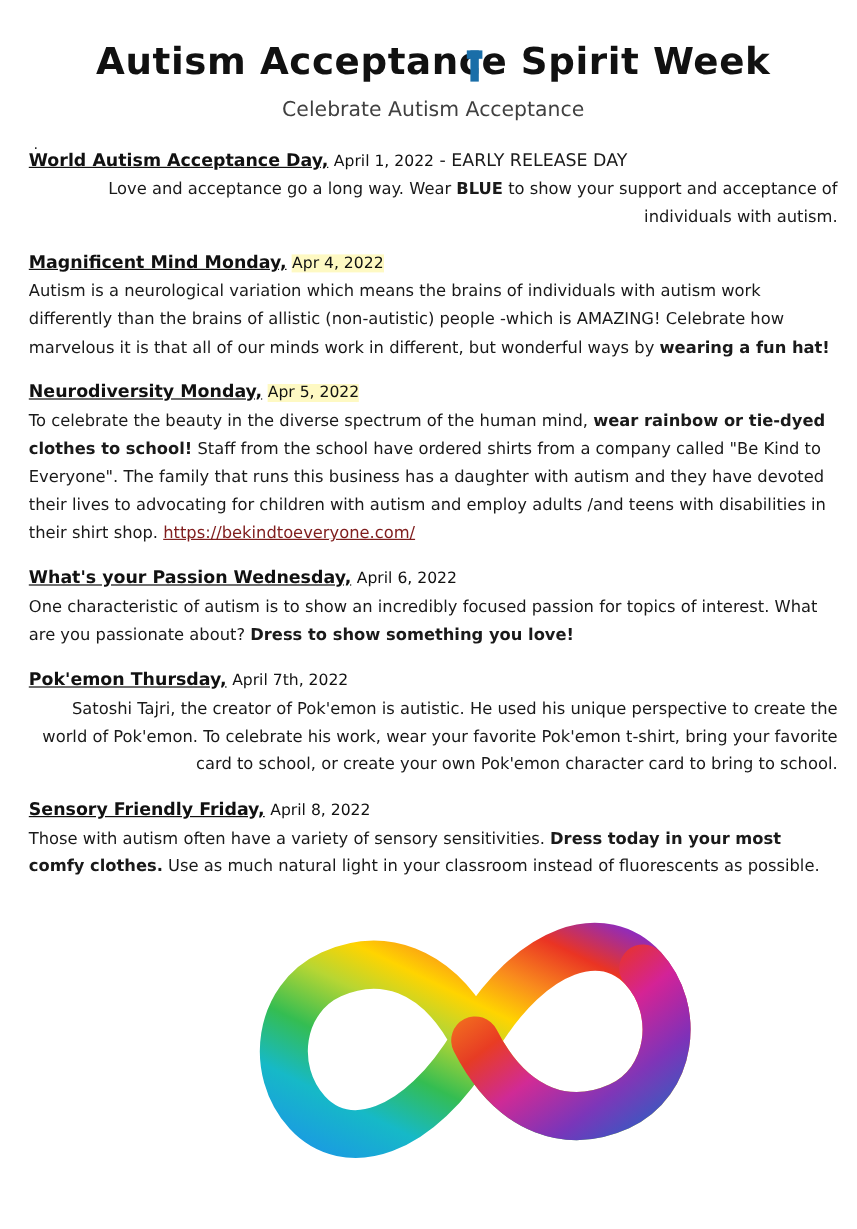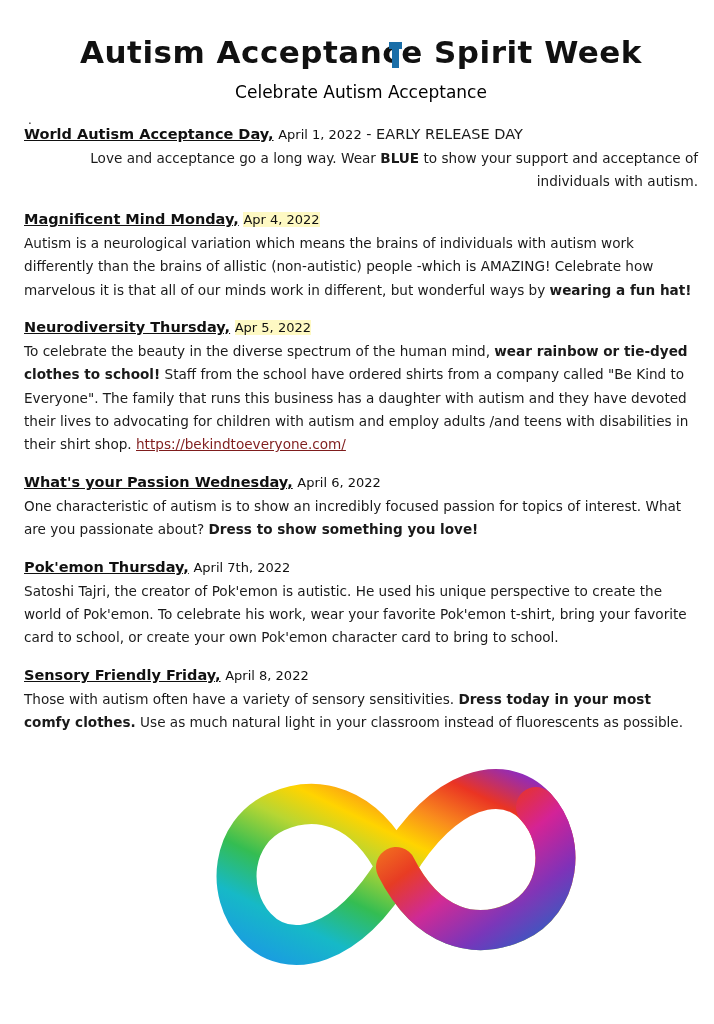--- a/index.html
+++ b/index.html
@@ -35,21 +35,21 @@
     font-size: 31px;
     font-weight: 600;
     letter-spacing: 0.5px;
     margin: 14px 0 0 0;
     color: #111;
   }
   .doc-subtitle {
     font-size: 17px;
     font-weight: 400;
     margin: 12px 0 0 0;
-    color: #000000;
+    color: #404040;
   }
   .cursor-mark {
     position: absolute;
     left: 368px;
     top: 8px;
     width: 7px;
     height: 26px;
     background: #1a6ea8;
     z-index: 5;
   }
@@ -141,30 +141,30 @@
   <div class="content">
       <div class="section">
         <div class="sec-head"><span class="day">World Autism Acceptance Day,</span> <span class="date">April 1, 2022</span><span class="tail"> - EARLY RELEASE DAY</span></div>
         <p class="sec-body" style="margin: 0px; text-align: right;"><span>Love and acceptance go a long way.  Wear </span><span class="b">BLUE</span><span> to show your support and acceptance of individuals with autism.</span></p>
       </div>
       <div class="section">
         <div class="sec-head"><span class="day">Magnificent Mind Monday,</span> <span class="date hl">Apr 4, 2022</span></div>
         <p class="sec-body" style="margin: 0px;"><span>Autism is a neurological variation which means the brains of individuals with autism work differently than the brains of allistic (non-autistic) people -which is AMAZING!  Celebrate how marvelous it is that all of our minds work in different, but wonderful ways by </span><span class="b">wearing a fun hat!</span></p>
       </div>
       <div class="section">
-        <div class="sec-head"><span class="day">Neurodiversity Thursday,</span> <span class="date hl">Apr 5, 2022</span></div>
+        <div class="sec-head"><span class="day">Neurodiversity Monday,</span> <span class="date hl">Apr 5, 2022</span></div>
         <p class="sec-body" style="margin: 0px;"><span>To celebrate the beauty in the diverse spectrum of the human mind, </span><span class="b">wear rainbow or tie-dyed clothes to school!</span><span>  Staff from the school have ordered shirts from a company called "Be Kind to Everyone". The family that runs this business has a daughter with autism and they have devoted their lives to advocating for children with autism and employ adults /and teens with disabilities in their shirt shop.  </span><a class="link" href="#">https://bekindtoeveryone.com/</a></p>
       </div>
       <div class="section">
         <div class="sec-head"><span class="day">What's your Passion Wednesday,</span> <span class="date">April 6, 2022</span></div>
         <p class="sec-body" style="margin: 0px;"><span>One characteristic of autism is to show an incredibly focused passion for topics of interest.  What are you passionate about?  </span><span class="b">Dress to show something you love!</span></p>
       </div>
       <div class="section">
         <div class="sec-head"><span class="day">Pok'emon Thursday,</span> <span class="date">April 7th, 2022</span></div>
-        <p class="sec-body" style="margin: 0px;"><span>Satoshi Tajri, the creator of Pok'emon is autistic.  He used his unique perspective to create the world of Pok'emon.  To celebrate his work, wear your favorite Pok'emon t-shirt, bring your favorite card to school, or create your own Pok'emon character card to bring to school.</span></p>
+        <p class="sec-body" style="margin: 0px; text-align: right;"><span>Satoshi Tajri, the creator of Pok'emon is autistic.  He used his unique perspective to create the world of Pok'emon.  To celebrate his work, wear your favorite Pok'emon t-shirt, bring your favorite card to school, or create your own Pok'emon character card to bring to school.</span></p>
       </div>
       <div class="section">
         <div class="sec-head"><span class="day">Sensory Friendly Friday,</span> <span class="date">April 8, 2022</span></div>
         <p class="sec-body" style="margin: 0px;"><span>Those with autism often have a variety of sensory sensitivities.  </span><span class="b">Dress today in your most comfy clothes.</span><span>  Use as much natural light in your classroom instead of fluorescents as possible.</span></p>
       </div>
     </div>
 
   <svg class="artwork" viewBox="0 0 400 250">
     <defs>
       <linearGradient id="rainbowGrad" x1="0" y1="1" x2="1" y2="0">

